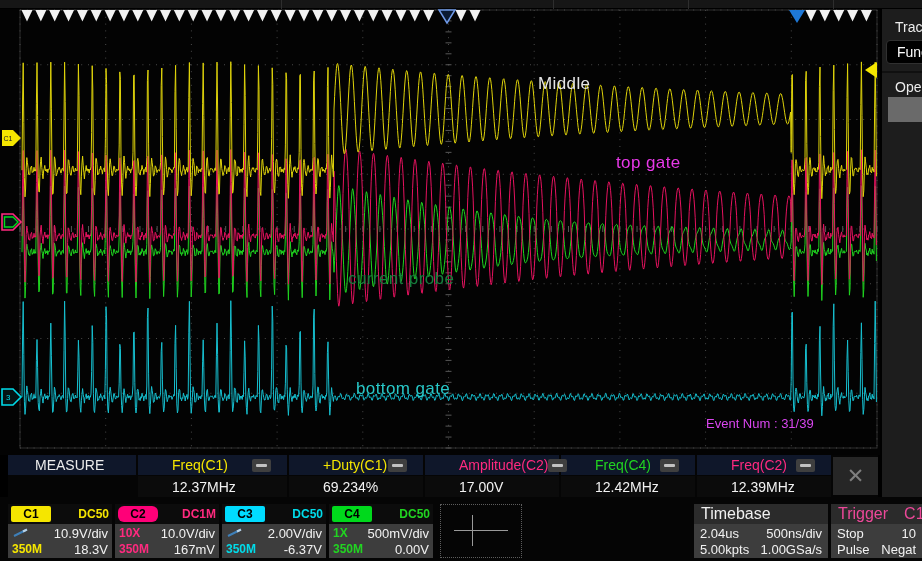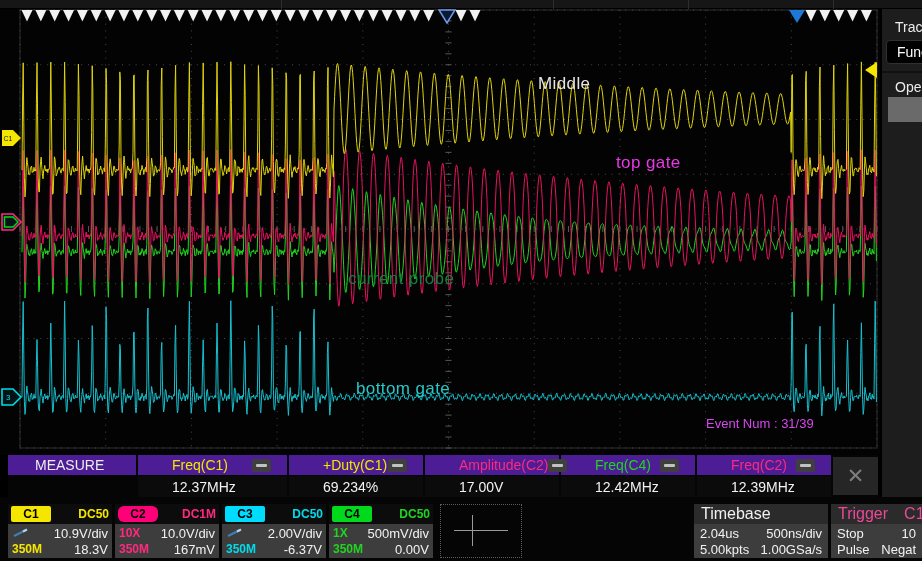--- a/index.html
+++ b/index.html
@@ -21,21 +21,21 @@
   .rp-btn{position:absolute;left:4px;top:31px;width:44px;height:24px;background:#000;border:1px solid #303030;border-radius:4px;
           color:#fff;font-size:14px;text-align:left;padding:0 0 0 10px;font-family:"Liberation Sans",sans-serif;}
   .rp-divider{position:absolute;left:0;top:62px;width:42px;height:2px;background:#101010;}
   .rp-op{position:absolute;left:13px;top:70px;color:#ececec;font-size:14px;}
   .rp-gray{position:absolute;left:6px;top:88px;width:42px;height:25px;background:#6a6a6a;}
 
   
   .measure{position:absolute;left:8px;top:455px;width:870px;height:42px;background:#050505;display:flex;gap:2px;}
   .m-col{display:flex;flex-direction:column;gap:1px;flex:none;}
   .m-col.w0{width:128px;} .m-col.w1{width:149px;} .m-col.wn{width:134px;}
-  .m-head{height:20px;background:#4c1d95;display:flex;align-items:center;justify-content:space-between;
+  .m-head{height:20px;background:#0f172a;display:flex;align-items:center;justify-content:space-between;
           padding:0 16px 0 34px;font-size:14px;box-sizing:border-box;}
   .m-col.w0 .m-head{padding-left:27px;color:#ececec;}
   .m-val{height:21px;background:#0b0b0b;display:flex;align-items:center;padding-left:34px;color:#f2f2f2;font-size:14px;box-sizing:border-box;}
   .m-col.w0 .m-val{padding-left:27px;}
   .minus-btn{width:19px;height:13px;background:#3f3f3f;border-radius:2px;position:relative;flex:none;cursor:pointer;}
   .minus-btn::after{content:"";position:absolute;left:4px;top:5px;width:11px;height:3px;background:#c2c2c2;border-radius:1px;}
   .m-close{flex:1;margin:2px 0;background:#262626;display:flex;align-items:center;justify-content:center;
            color:#7e7e7e;font-size:21px;cursor:pointer;}
 
   

